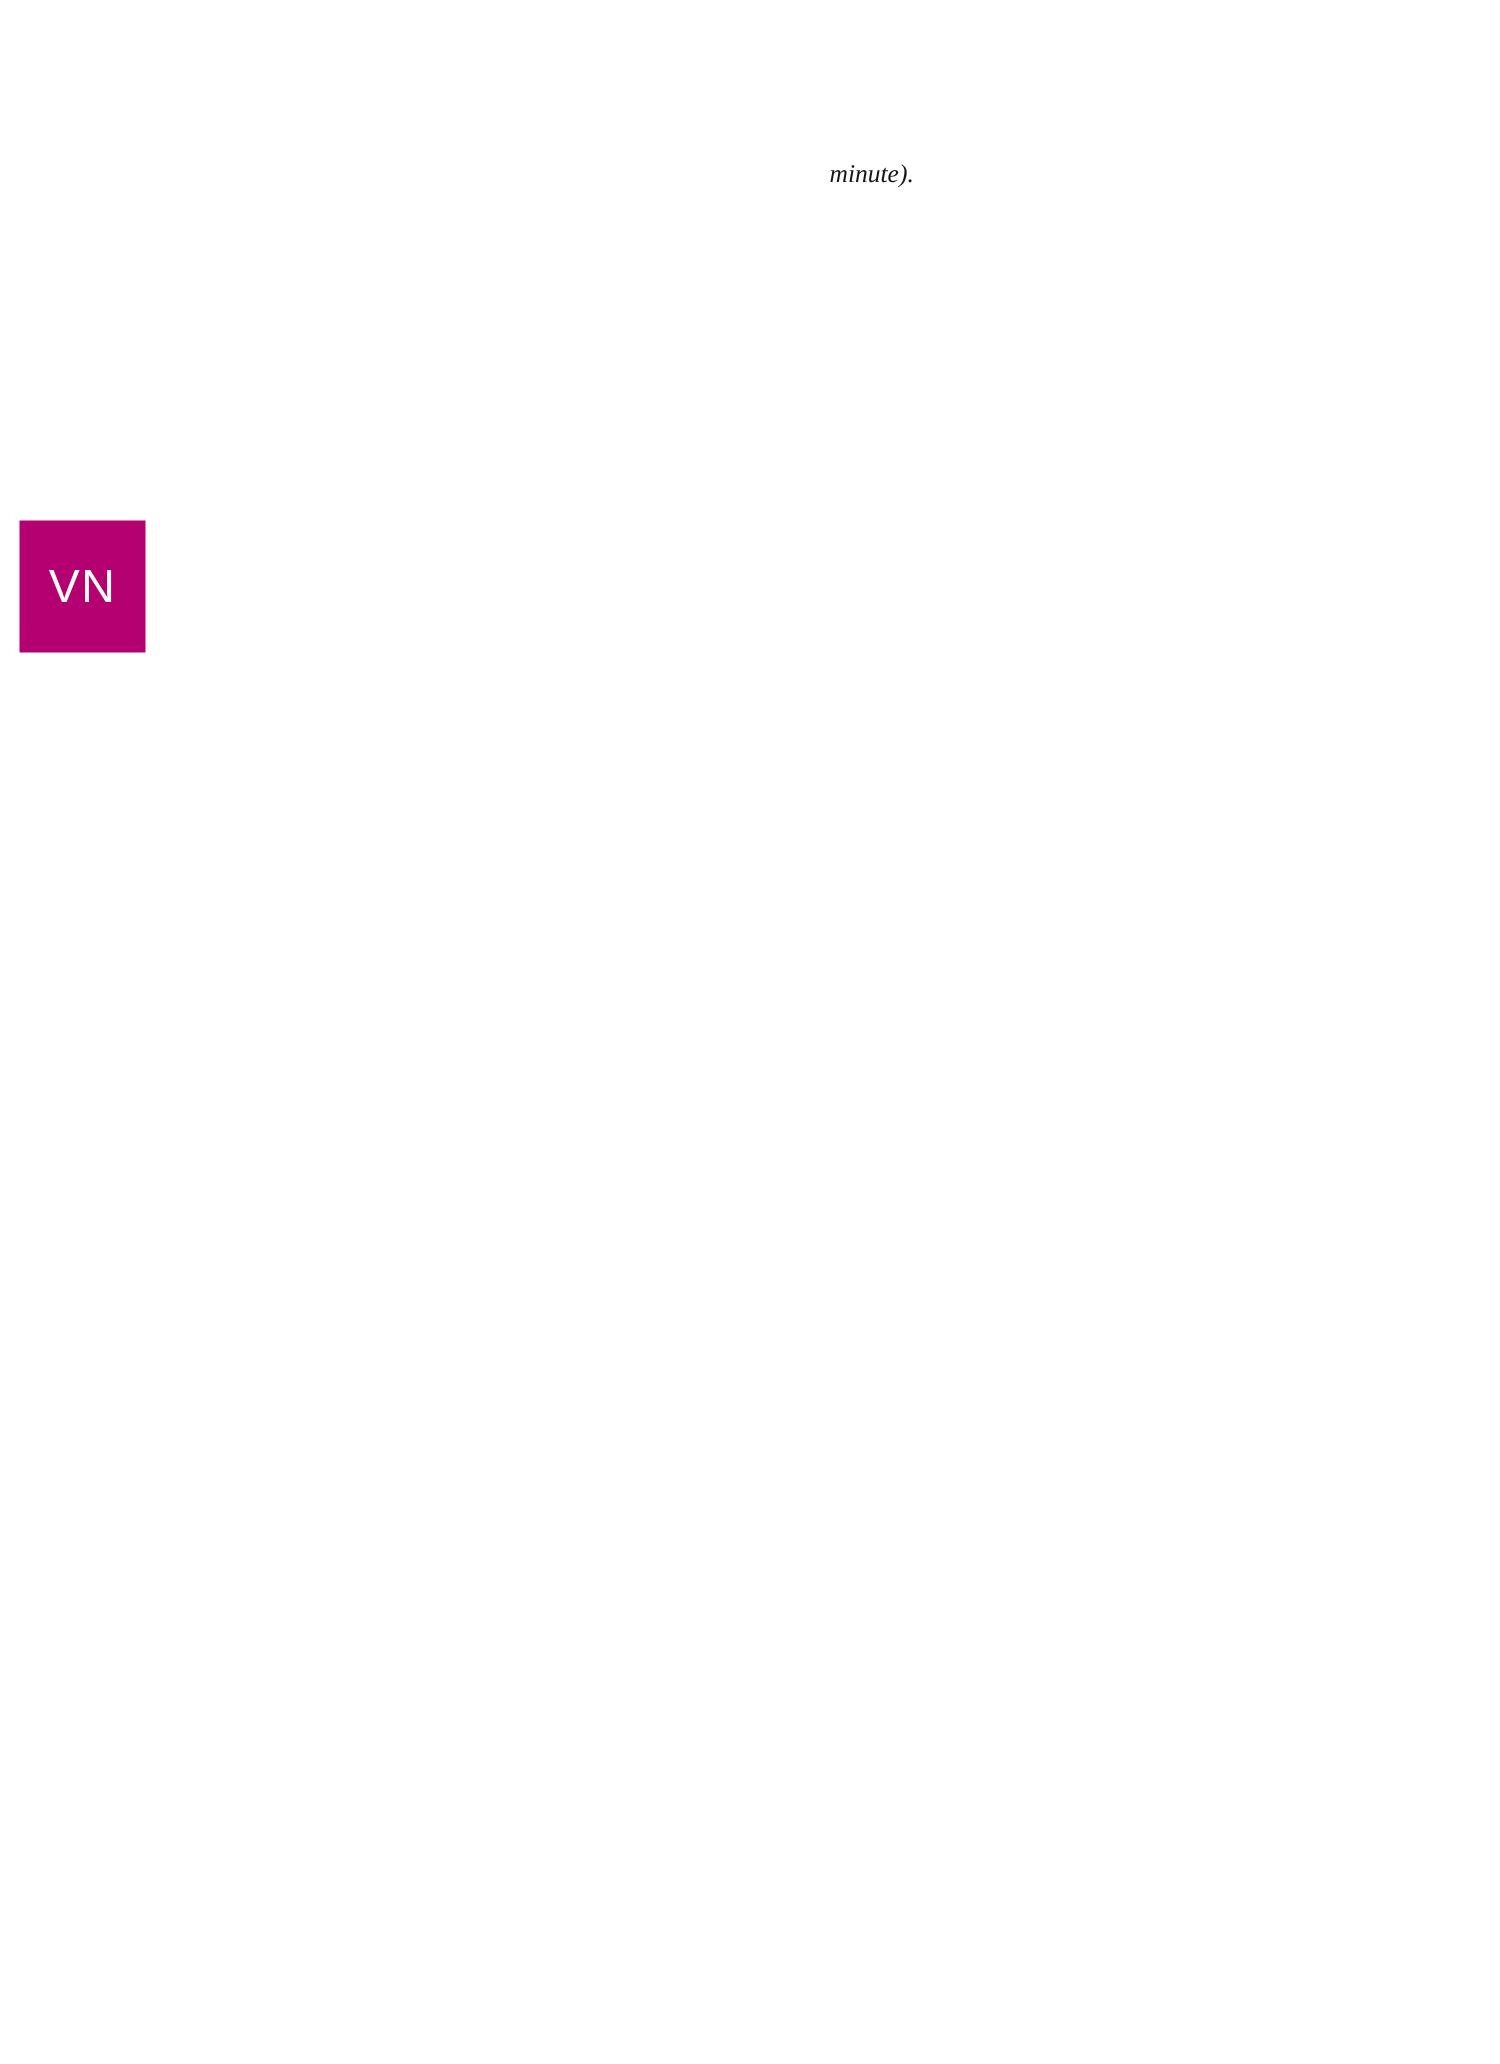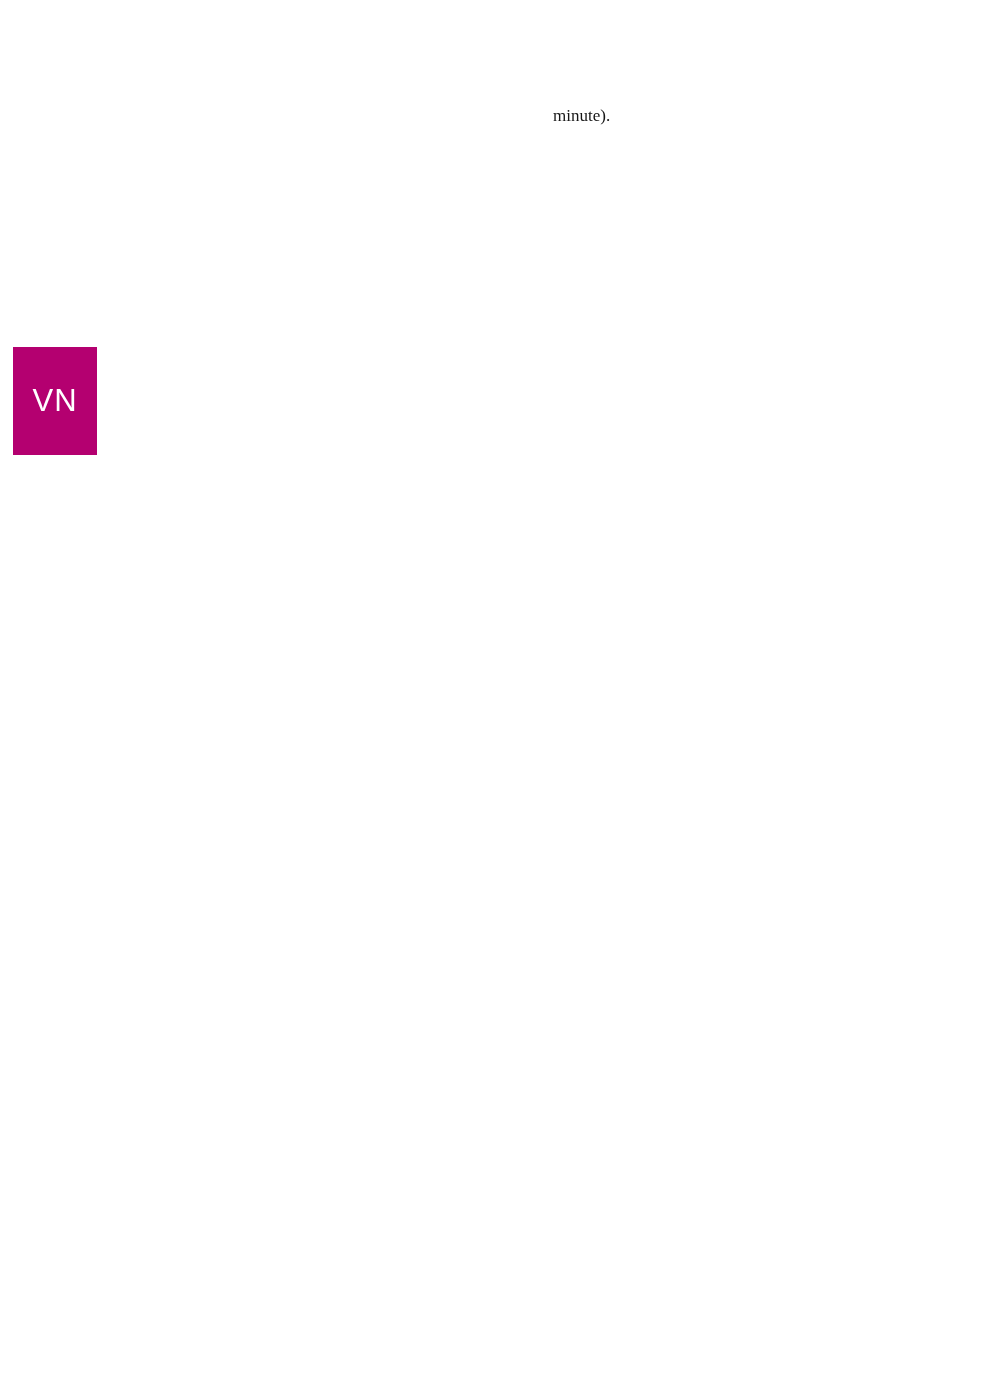--- a/index.html
+++ b/index.html
@@ -12,21 +12,21 @@
     font-size: 17px;
     line-height: 24px;
     color: #161616;
     overflow: hidden;
   }
   .vn-tab {
     position: absolute;
     left: 13px;
     top: 347px;
     width: 84px;
-    height: 108px;
+    height: 88px;
     display: flex;
     align-items: center;
     justify-content: center;
     font-family: "Liberation Sans", "DejaVu Sans", sans-serif;
     font-size: 31px;
     letter-spacing: 1px;
     text-align: right;
   }
   .content {
     position: absolute;
@@ -42,21 +42,21 @@
   .cell { min-height: 24px; }
   .cell.head { padding-right: 4px; }
   .cell.han  { padding-right: 4px; }
   .cell.tw   { padding-right: 13px; }
   .cell.en   { padding-right: 12px; }
   .cell.page {
     font-size: 15.5px;
     line-height: 24px;
     padding-left: 2px;
   }
-  .it { }
+  .it { font-style: italic; }
 </style>
 </head>
 <body>
 
 <div class="page" style="background: rgb(255, 255, 255); color: rgb(22, 22, 22);">
   <div class="vn-tab" style="background: rgb(180, 0, 112); color: rgb(255, 255, 255);">
     <span>VN</span>
   </div>
   <div class="content">
       <div class="row">

